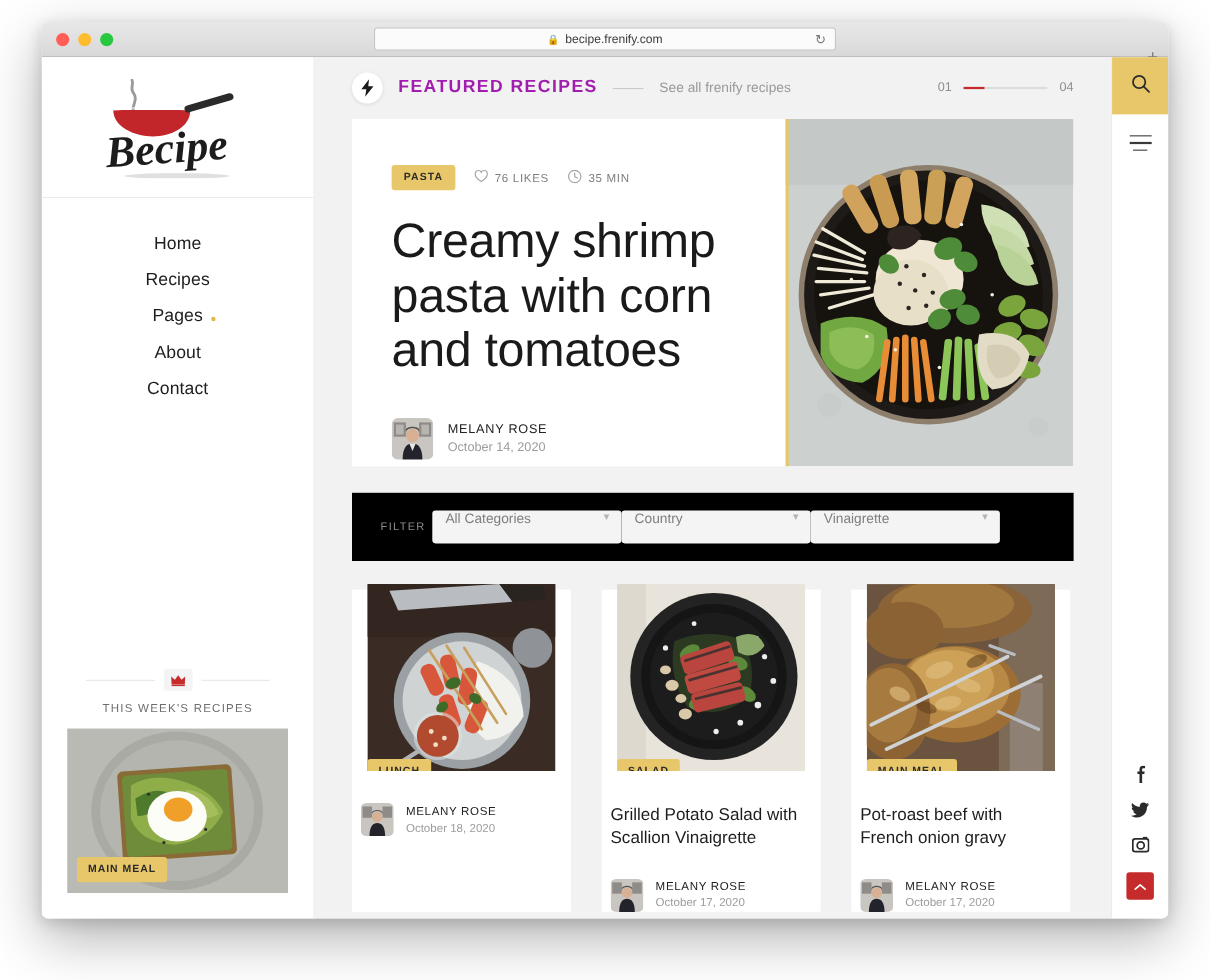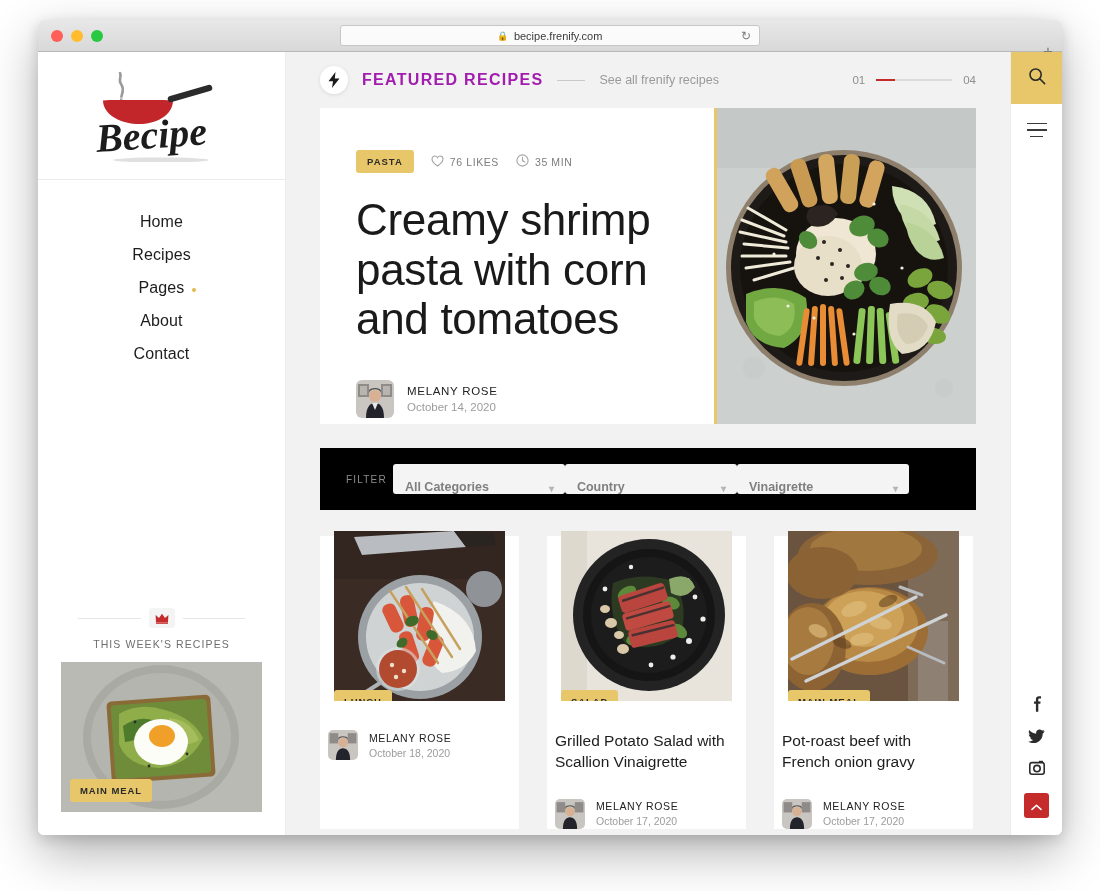--- a/index.html
+++ b/index.html
@@ -315,27 +315,26 @@
     letter-spacing: 1.2px;
     color: #8d8d8d;
     margin-right: 6px;
   }
   .select {
     width: 172px;
     height: 30px;
     background: #f4f4f4;
     border-radius: 3px;
     display: flex;
-    align-items: flex-end;
+    align-items: flex-start;
     padding: 0 12px;
     font-size: 12.5px;
     color: #7f7f7f;
     cursor: pointer;
     position: relative;
-    font-weight: bold;
   }
   .select .chev {
     position: absolute;
     right: 11px;
     color: #b4b4b4;
     font-size: 10px;
   }
 
   
   .cards {

